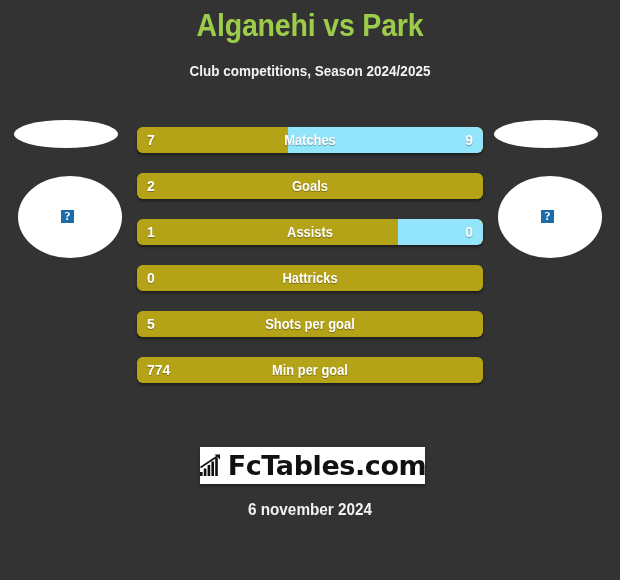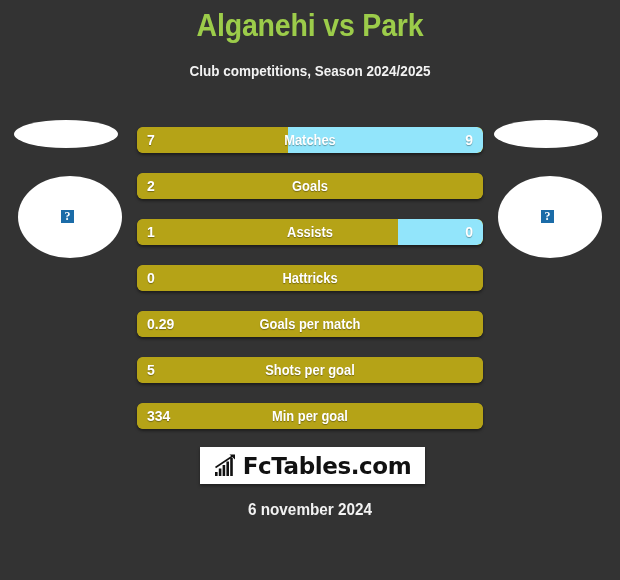--- a/index.html
+++ b/index.html
@@ -171,21 +171,21 @@
     display: flex;
     align-items: center;
   }
   .logo-mark {
     width: 25px;
     height: 23px;
     margin-right: 4px;
     display: block;
   }
   .logo-text {
-    font-size: 23px;
+    font-size: 27px;
     font-weight: bold;
     color: #111111;
     letter-spacing: -0.4px;
     font-family: "DejaVu Sans", sans-serif;
   }
   .footer-date {
     position: absolute;
     left: 0;
     top: 500px;
     width: 620px;
@@ -237,31 +237,26 @@
         <div class="bar-label">Assists</div>
         <div class="bar-val away">0</div>
       </div>
       <div class="bar-row single">
         <div class="bar-fill-left" style="width: 100%;"></div>
         <div class="bar-val home">0</div>
         <div class="bar-label">Hattricks</div>
       </div>
       <div class="bar-row single">
         <div class="bar-fill-left" style="width: 100%;"></div>
-        <div class="bar-val home">0.29</div>
-        <div class="bar-label">Goals per match</div>
-      </div>
-      <div class="bar-row single">
-        <div class="bar-fill-left" style="width: 100%;"></div>
         <div class="bar-val home">5</div>
         <div class="bar-label">Shots per goal</div>
       </div>
       <div class="bar-row single">
         <div class="bar-fill-left" style="width: 100%;"></div>
-        <div class="bar-val home">334</div>
+        <div class="bar-val home">774</div>
         <div class="bar-label">Min per goal</div>
       </div>
     </div>
 
   <div class="logo-box">
     <div class="logo-inner">
       <svg class="logo-mark" viewBox="0 0 25 23">
         <path d="M1 22 L1 18 L3.6 18 L3.6 22 Z" fill="#111"></path>
         <path d="M4.8 22 L4.8 14.5 L7.4 14.5 L7.4 22 Z" fill="#111"></path>
         <path d="M8.6 22 L8.6 11 L11.2 11 L11.2 22 Z" fill="#111"></path>

